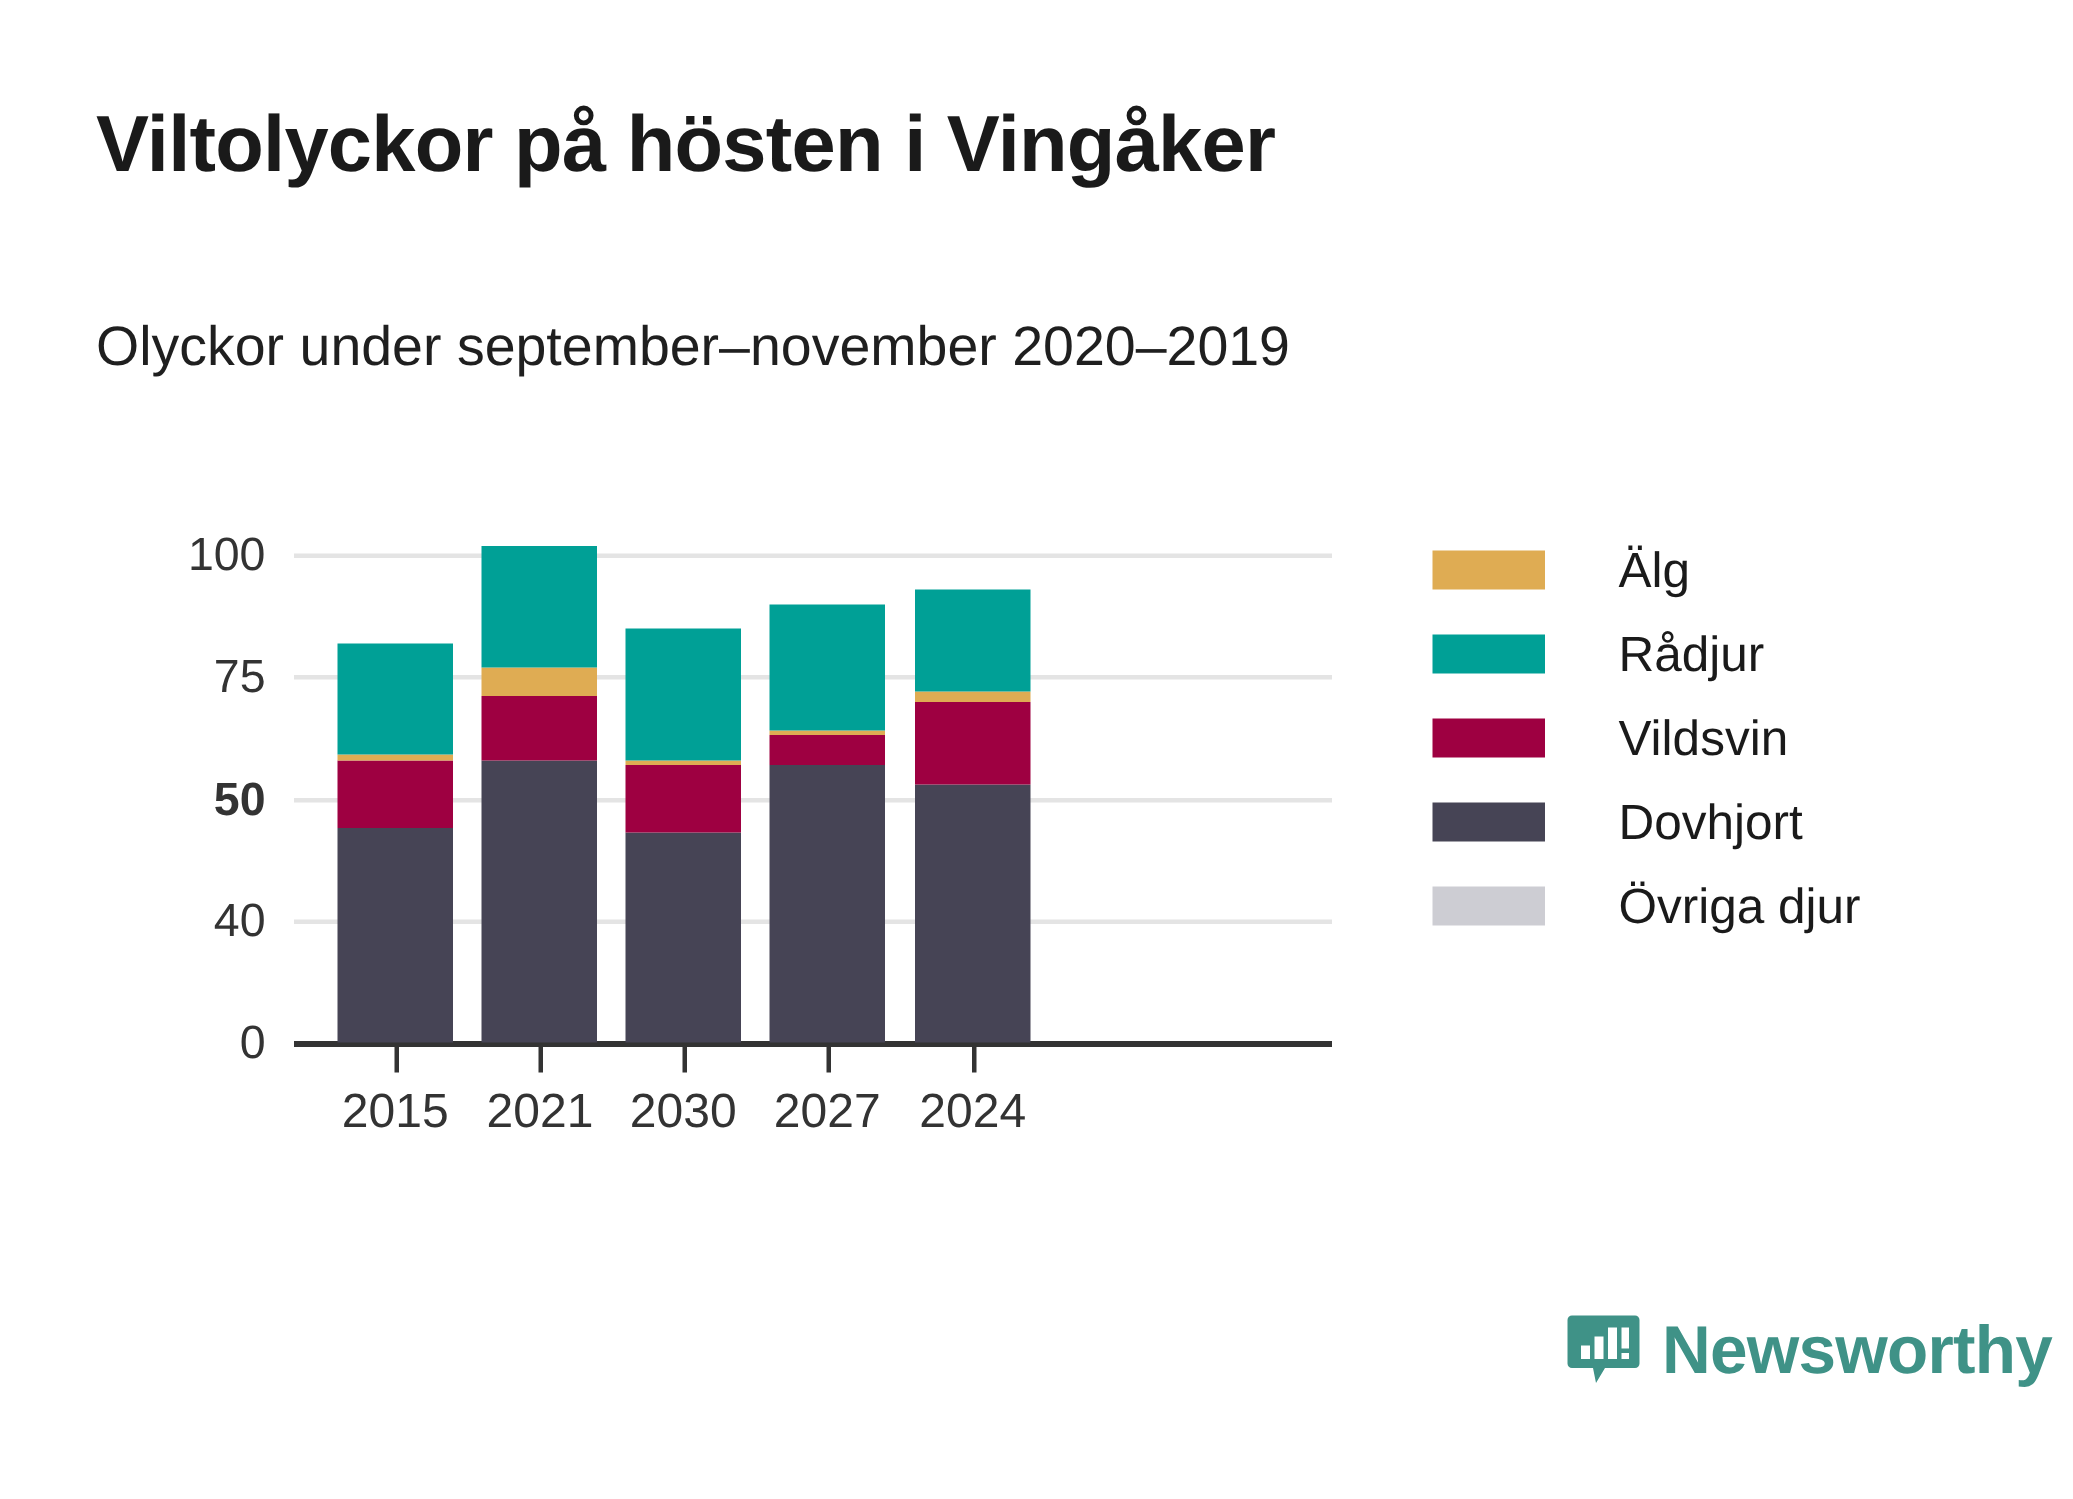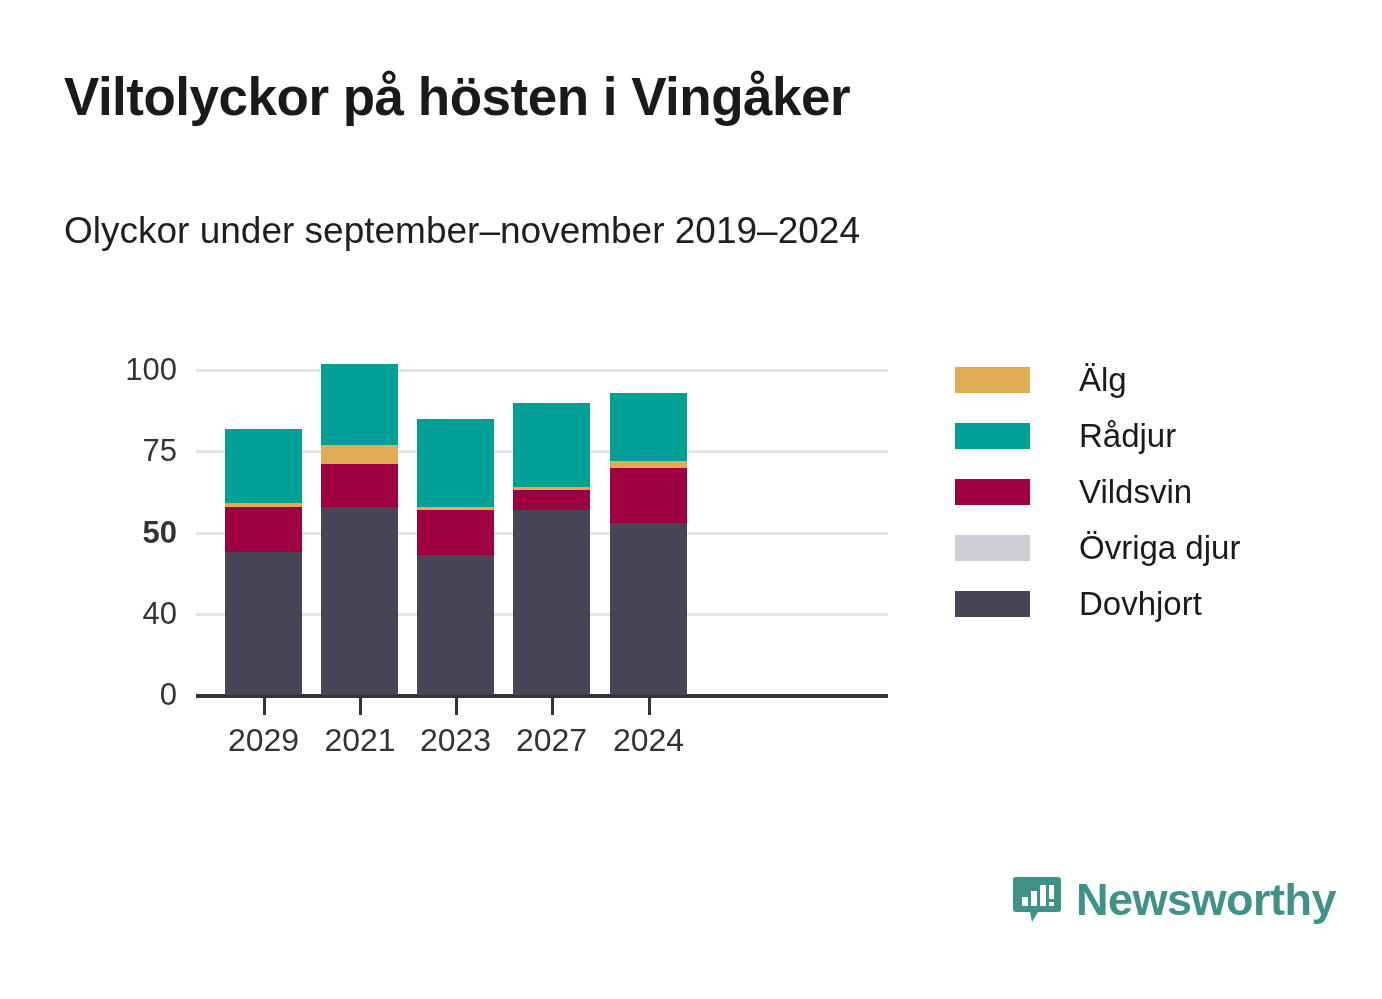--- a/index.html
+++ b/index.html
@@ -97,21 +97,21 @@
   .legend-label {
     margin-left: 49px;
     font-size: 33px;
     color: #1a1a1a;
     white-space: nowrap;
   }
 
   
   .logo {
     position: absolute;
-    left: 1012px;
+    left: 1044px;
     top: 874px;
     display: flex;
     align-items: center;
   }
   .logo-mark {
     position: relative;
     width: 50px; height: 50px;
     flex: 0 0 auto;
   }
   .logo-text {
@@ -121,21 +121,21 @@
     color: #3f9287;
     letter-spacing: -0.5px;
   }
 </style>
 </head>
 <body>
 
 <div class="page">
 
   <div class="chart-title">Viltolyckor på hösten i Vingåker</div>
-  <div class="chart-subtitle">Olyckor under september–november 2019–2024</div>
+  <div class="chart-subtitle">Olyckor under september–november 2020–2019</div>
 
   <div class="plot-area">
     <div id="gridlines">
         <div class="gridline" style="top: 612.75px;"></div>
         <div class="gridline" style="top: 531.5px;"></div>
         <div class="gridline" style="top: 450.25px;"></div>
         <div class="gridline" style="top: 369px;"></div>
       </div>
     <div id="yticks">
         <div class="ytick-label" style="top: 695px;">0</div>
@@ -172,25 +172,25 @@
         </div>
         <div class="bar" style="left: 610px; width: 77px; top: 370px; height: 325px;">
           <div class="seg" style="top: 152.75px; height: 172.25px; background: rgb(70, 68, 85);"></div>
           <div class="seg" style="top: 97.5px; height: 55.25px; background: rgb(158, 0, 65);"></div>
           <div class="seg" style="top: 91px; height: 6.5px; background: rgb(223, 172, 83);"></div>
           <div class="seg" style="top: 22.75px; height: 68.25px; background: rgb(0, 160, 150);"></div>
         </div>
       </div>
     <div id="xticks">
         <div class="xtick-mark" style="left: 262.5px;"></div>
-        <div class="xtick-label" style="left: 193.5px;">2029</div>
+        <div class="xtick-label" style="left: 193.5px;">2015</div>
         <div class="xtick-mark" style="left: 358.5px;"></div>
         <div class="xtick-label" style="left: 290px;">2021</div>
         <div class="xtick-mark" style="left: 454.5px;"></div>
-        <div class="xtick-label" style="left: 385.5px;">2023</div>
+        <div class="xtick-label" style="left: 385.5px;">2030</div>
         <div class="xtick-mark" style="left: 550.5px;"></div>
         <div class="xtick-label" style="left: 481.5px;">2027</div>
         <div class="xtick-mark" style="left: 647.5px;"></div>
         <div class="xtick-label" style="left: 578.5px;">2024</div>
       </div>
   </div>
 
   <div class="legend" id="legend">
       <div class="legend-item">
         <div class="legend-swatch" style="background: rgb(223, 172, 83);"></div>
@@ -198,26 +198,26 @@
       </div>
       <div class="legend-item">
         <div class="legend-swatch" style="background: rgb(0, 160, 150);"></div>
         <div class="legend-label">Rådjur</div>
       </div>
       <div class="legend-item">
         <div class="legend-swatch" style="background: rgb(158, 0, 65);"></div>
         <div class="legend-label">Vildsvin</div>
       </div>
       <div class="legend-item">
+        <div class="legend-swatch" style="background: rgb(70, 68, 85);"></div>
+        <div class="legend-label">Dovhjort</div>
+      </div>
+      <div class="legend-item">
         <div class="legend-swatch" style="background: rgb(205, 205, 211);"></div>
         <div class="legend-label">Övriga djur</div>
-      </div>
-      <div class="legend-item">
-        <div class="legend-swatch" style="background: rgb(70, 68, 85);"></div>
-        <div class="legend-label">Dovhjort</div>
       </div>
     </div>
 
   <div class="logo">
     <div class="logo-mark">
       <svg width="50" height="50" viewBox="0 0 50 50">
         <path d="M4 2 H46 A3 3 0 0 1 49 5 V34 A3 3 0 0 1 46 37 H26 L20 47 L18 37 H4 A3 3 0 0 1 1 34 V5 A3 3 0 0 1 4 2 Z" fill="#3f9287"></path>
         <rect x="10" y="22" width="6" height="9" fill="#ffffff"></rect>
         <rect x="19" y="16" width="6" height="15" fill="#ffffff"></rect>
         <rect x="28" y="10" width="6" height="21" fill="#ffffff"></rect>

